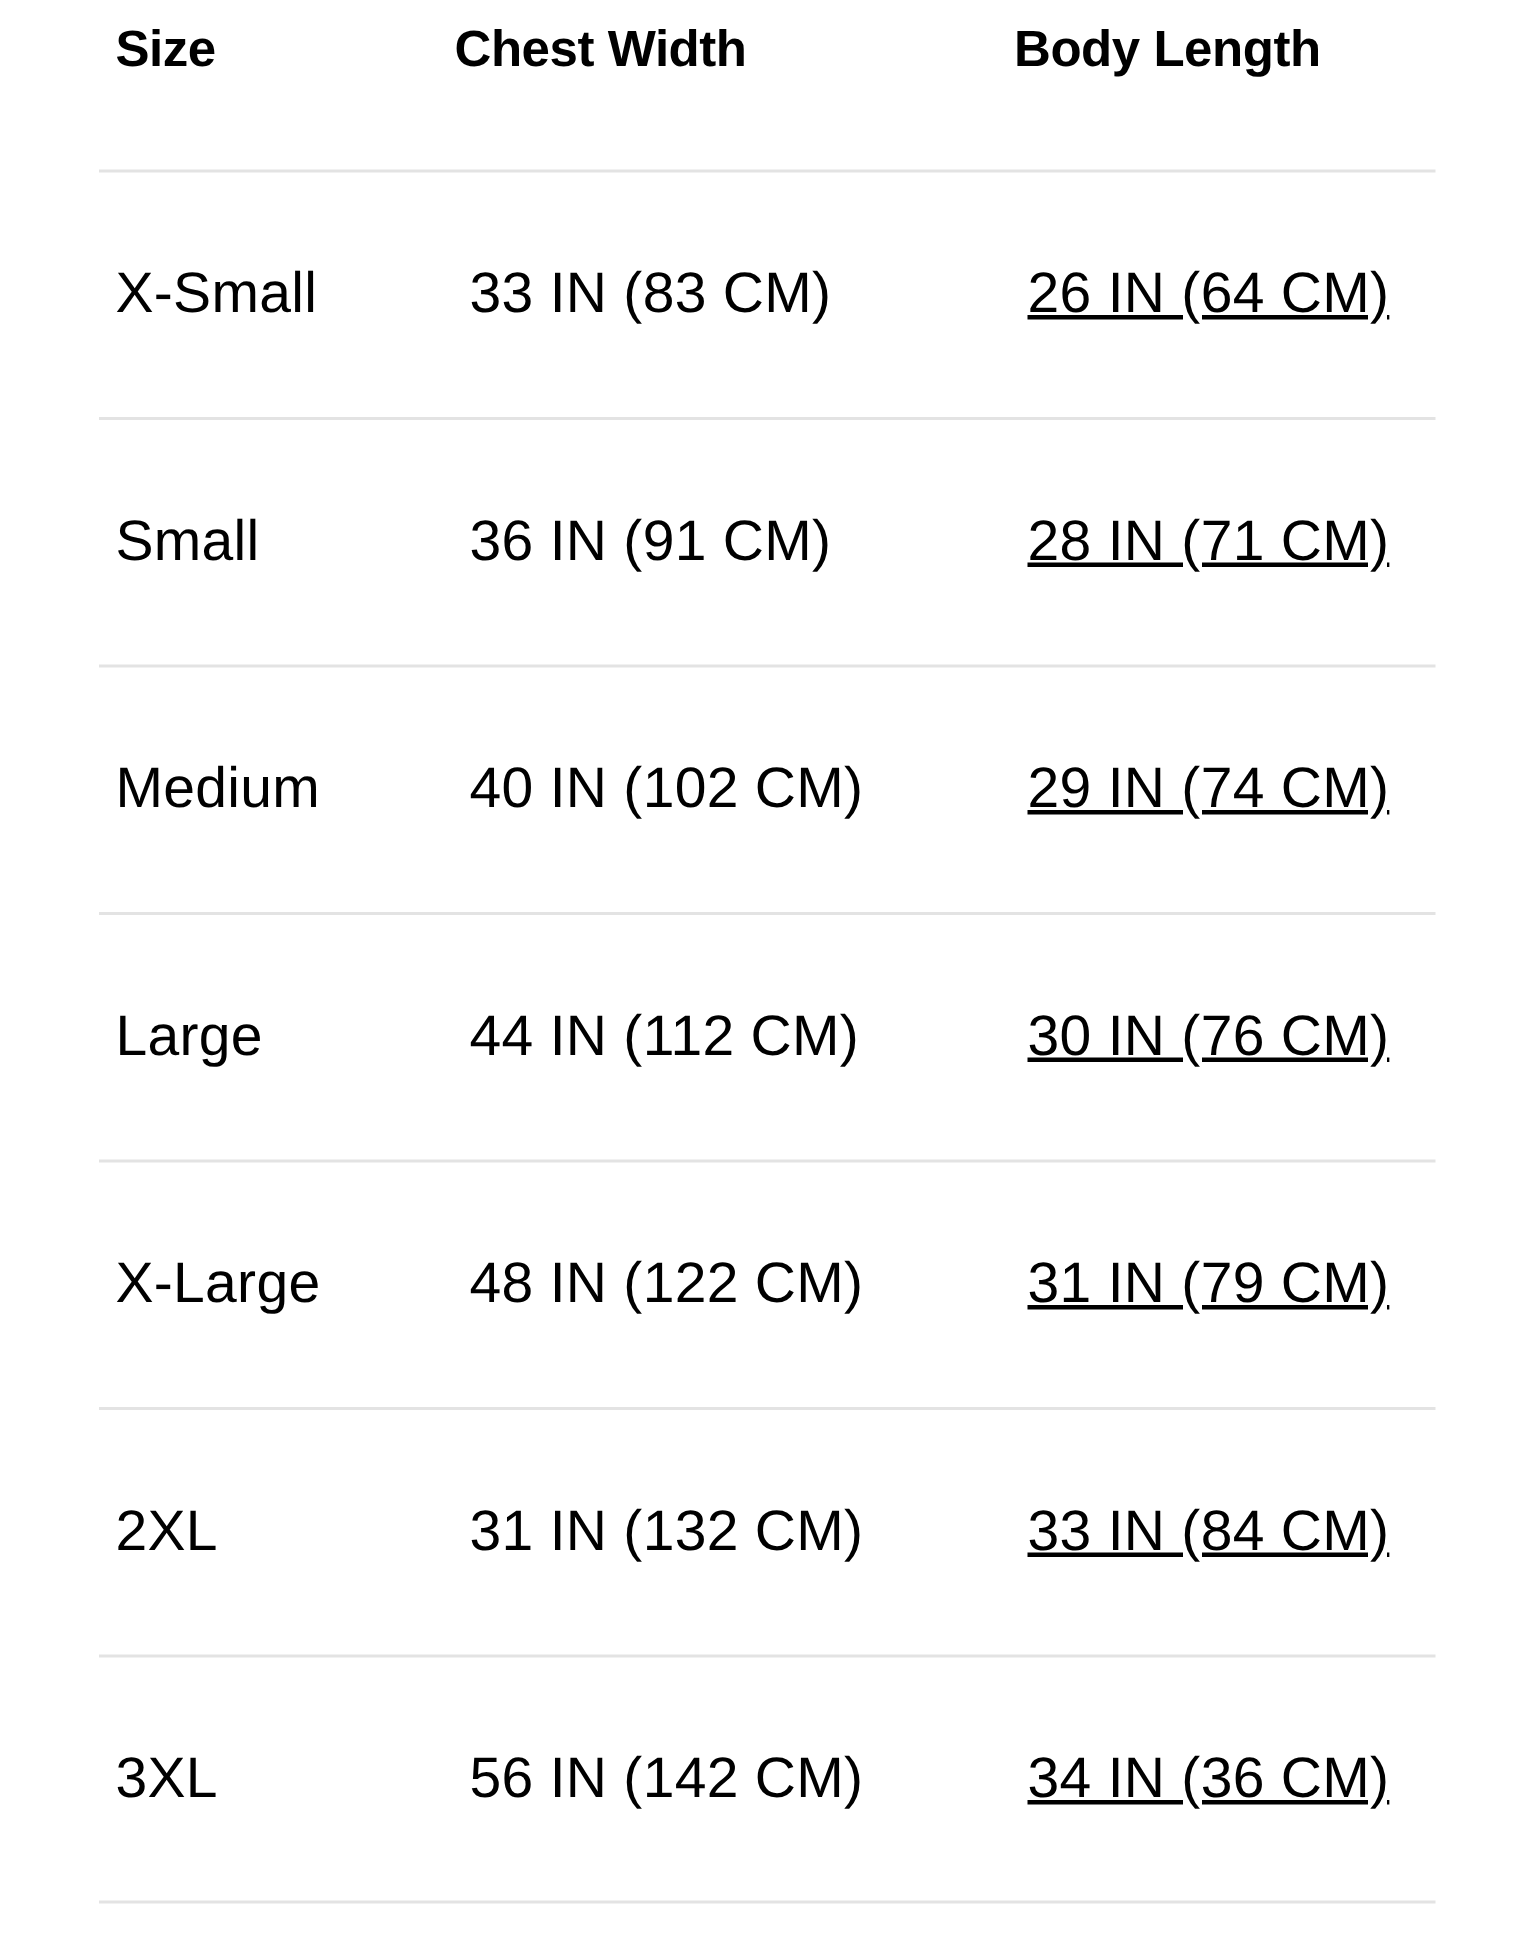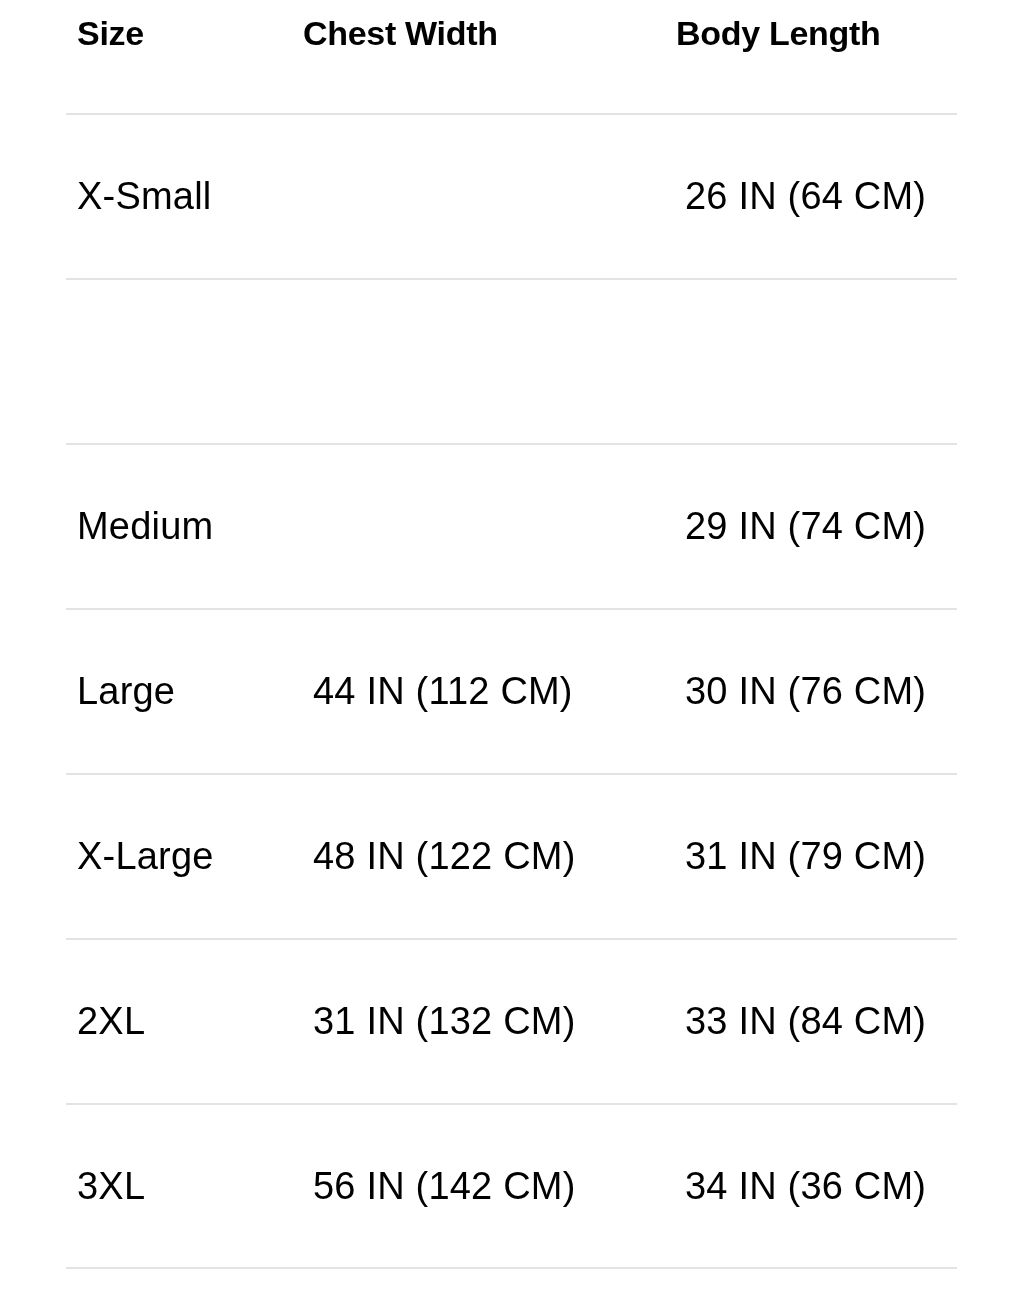--- a/index.html
+++ b/index.html
@@ -70,21 +70,21 @@
     align-items: center;
     font-weight: 300;
     font-size: 38px;
     line-height: 46px;
     letter-spacing: 0.2px;
     white-space: nowrap;
     color: #000000;
   }
   .data-row .col-size  { left: 77px; }
   .data-row .col-chest { left: 313px; }
-  .data-row .col-body  { left: 685px; }
+  .data-row .col-body  { left: 685px; text-decoration: underline; }
 </style>
 </head>
 <body>
 
 <div class="size-chart">
 
   <div class="chart-header">
     <div class="cell col-size">Size</div>
     <div class="cell col-body">Body Length</div>
     <div class="cell col-chest">Chest Width</div>
@@ -94,26 +94,33 @@
   <div class="divider" style="top:278px"></div>
   <div class="divider" style="top:443px"></div>
   <div class="divider" style="top:608px"></div>
   <div class="divider" style="top:773px"></div>
   <div class="divider" style="top:938px"></div>
   <div class="divider" style="top:1103px"></div>
   <div class="divider" style="top:1267px"></div>
 
   <div class="data-row" style="top:113px">
     <div class="cell col-size">X-Small</div>
+    <div class="cell col-chest">33 IN (83 CM)</div>
     <div class="cell col-body">26 IN (64 CM)</div>
   </div>
 
+  <div class="data-row" style="top:278px">
+    <div class="cell col-size">Small</div>
+    <div class="cell col-chest">36 IN (91 CM)</div>
+    <div class="cell col-body">28 IN (71 CM)</div>
+  </div>
 
   <div class="data-row" style="top:443px">
     <div class="cell col-size">Medium</div>
+    <div class="cell col-chest">40 IN (102 CM)</div>
     <div class="cell col-body">29 IN (74 CM)</div>
   </div>
 
   <div class="data-row" style="top:608px">
     <div class="cell col-size">Large</div>
     <div class="cell col-chest">44 IN (112 CM)</div>
     <div class="cell col-body">30 IN (76 CM)</div>
   </div>
 
   <div class="data-row" style="top:773px">

